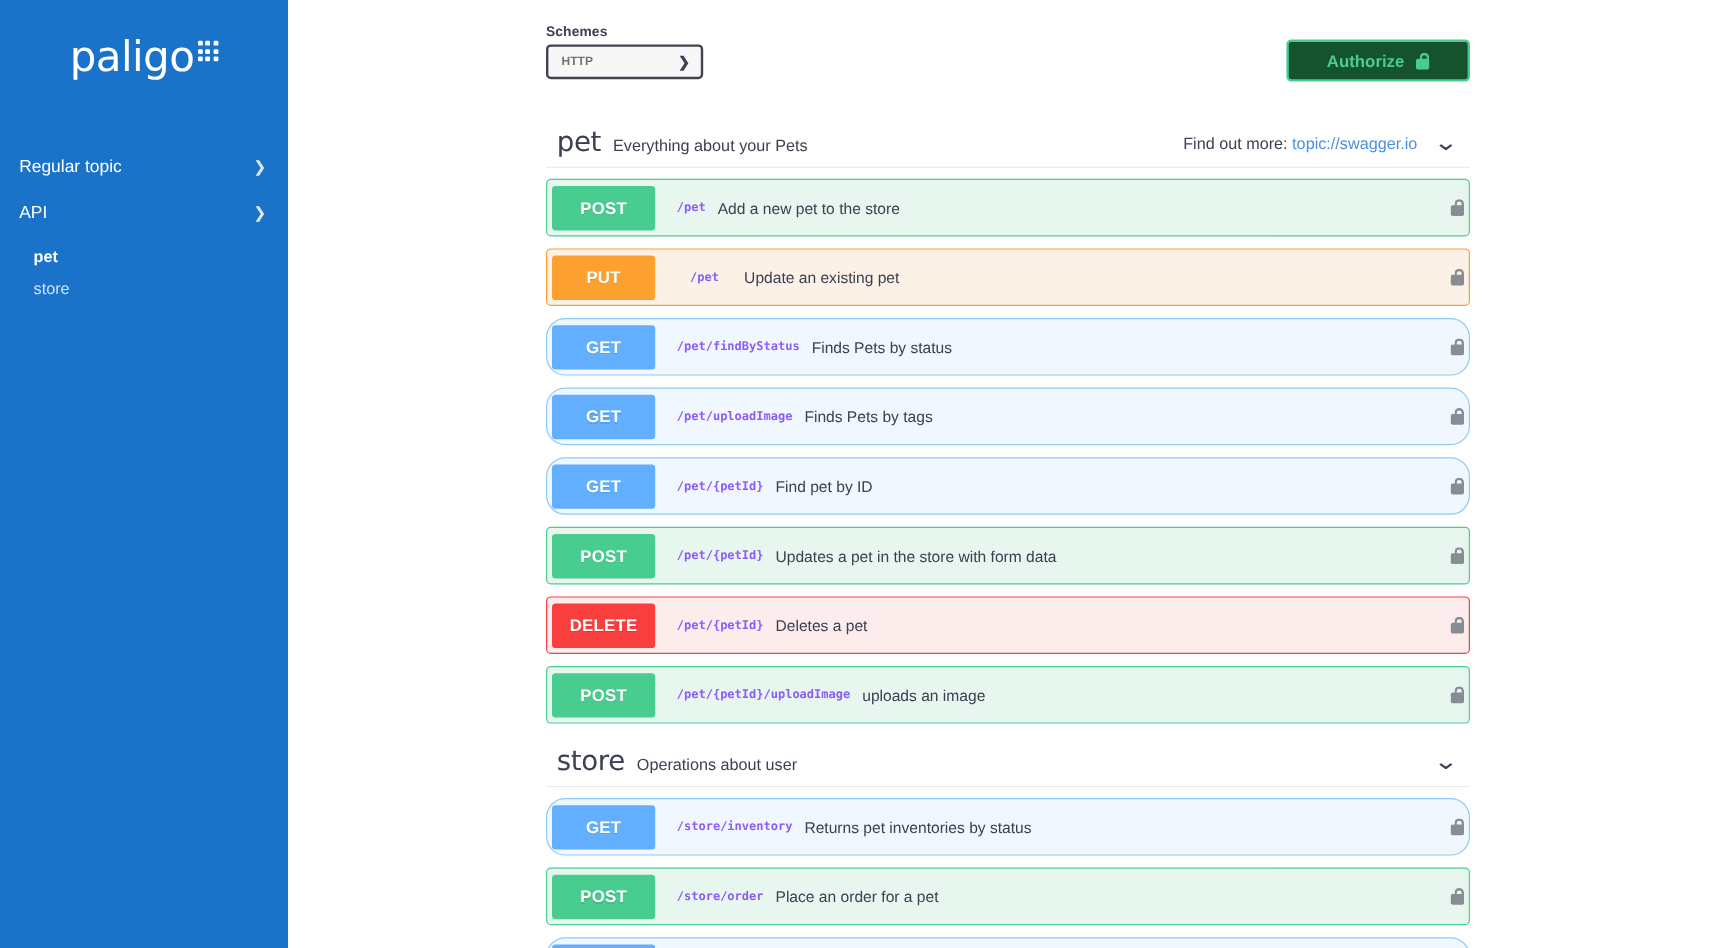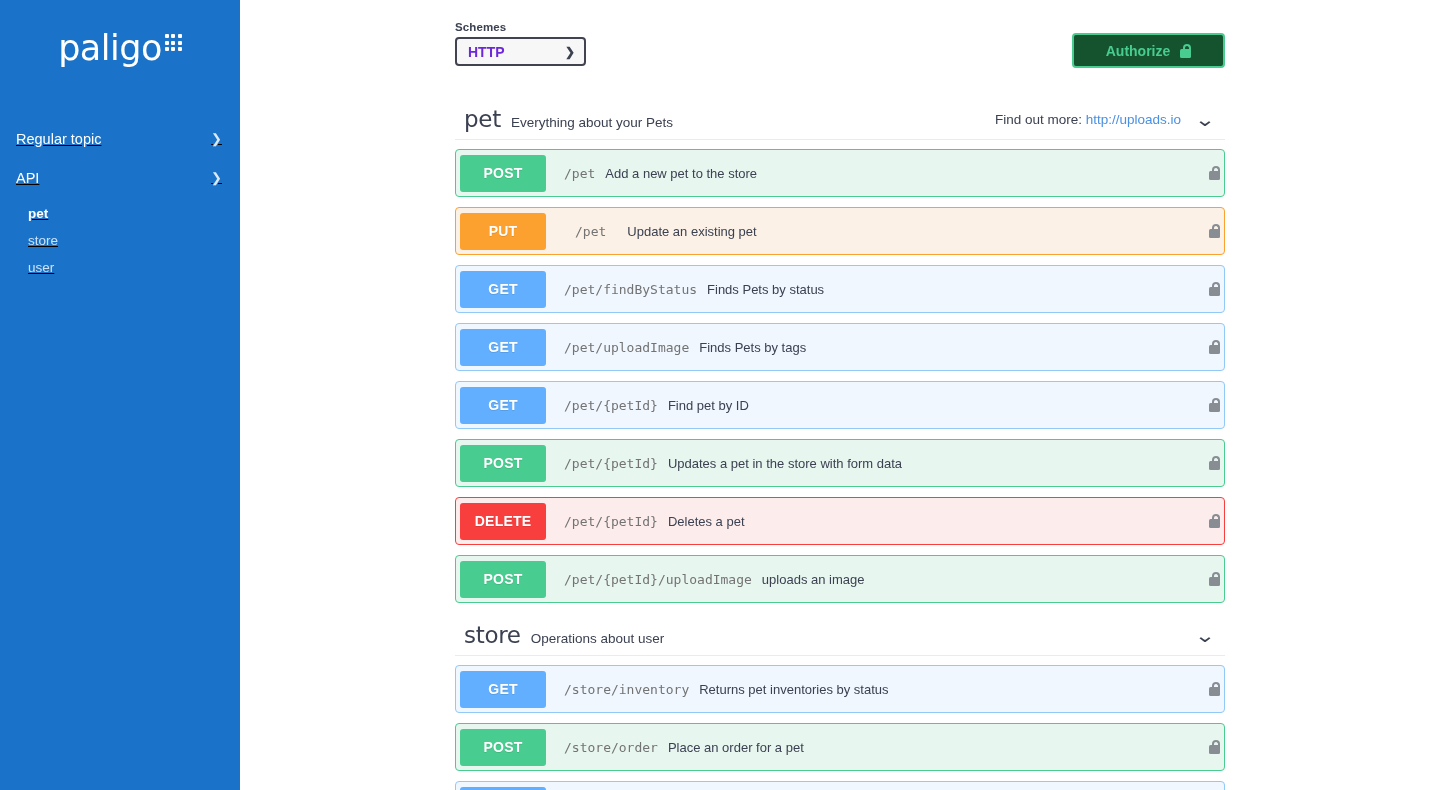--- a/index.html
+++ b/index.html
@@ -58,21 +58,21 @@
     background: transparent;
     border: none;
     outline: none;
     color: #ffffff;
     font-size: 14.5px;
     font-family: "Liberation Sans", sans-serif;
     width: 100%;
   }
   .search-box input::placeholder { color: #e3eefa; opacity: 1; }
 
-  .nav { padding-top: 22px; text-decoration: underline; }
+  .nav { padding-top: 22px; }
   .nav-item {
     height: 39px;
     display: flex;
     align-items: center;
     padding: 0 18px 0 16px;
     color: #ffffff;
     font-size: 14.5px;
     cursor: pointer;
     justify-content: space-between;
   }
@@ -125,23 +125,23 @@
     border: 2px solid #41444e;
     border-radius: 4px;
     background: #f7f7f7;
     display: flex;
     align-items: center;
     justify-content: space-between;
     padding: 0 9px 0 11px;
     cursor: pointer;
   }
   .scheme-select .val {
-    font-size: 14px;
+    font-size: 10px;
     font-weight: bold;
-    color: #6d28d9;
+    color: #737373;
   }
   .scheme-select .dd {
     font-size: 12px;
     color: #3b4151;
     font-weight: bold;
     line-height: 1;
   }
 
   .authorize-btn {
     width: 153px;
@@ -242,39 +242,39 @@
     justify-content: center;
     color: #ffffff;
     font-size: 14px;
     font-weight: bold;
     letter-spacing: 0.2px;
     text-shadow: 0 1px 0 rgba(0,0,0,0.10);
   }
   .path {
     margin-left: 18px;
     font-family: "DejaVu Sans Mono", monospace;
-    font-size: 13px;
-    font-weight: normal;
-    color: #737373;
+    font-size: 10px;
+    font-weight: bold;
+    color: #8b5cf6;
     white-space: nowrap;
   }
   .summary {
     margin-left: 10px;
     font-size: 13px;
     color: #3b4151;
     white-space: nowrap;
   }
   .op-row .lockwrap { margin-left: auto; display: flex; align-items: center; }
 
   
   .m-post { background: #e8f6f0; border-color: #49cc90; }
   .m-post .badge { background: #49cc90; }
   .m-put  { background: #fbf1e6; border-color: #fca130; gap: 11px; }
   .m-put  .badge { background: #fca130; }
-  .m-get  { background: #f0f7ff; border-color: #91c9f7; }
+  .m-get  { background: #f0f7ff; border-color: #91c9f7; border-radius: 16px; }
   .m-get  .badge { background: #61affe; }
   .m-delete { background: #fdecec; border-color: #f93e3e; }
   .m-delete .badge { background: #f93e3e; }
 </style>
 </head>
 <body>
 
 <div class="app">
 
   <aside class="sidebar">
@@ -305,23 +305,20 @@
         <span>API</span>
         <span class="chev">❯</span>
       </div>
       <div class="sub-list">
         <div class="sub-item active">
           <span>pet</span>
         </div>
         <div class="sub-item">
           <span>store</span>
         </div>
-        <div class="sub-item">
-          <span>user</span>
-        </div>
       </div>
     </nav>
   </aside>
 
   <main class="main">
 
     <div class="topbar">
       <div>
         <div class="schemes-label">Schemes</div>
         <div class="scheme-select">
@@ -340,21 +337,21 @@
 
     <section class="tag-section" style="margin-top:31px;">
       <div class="tag-head">
         <div class="tag-left">
           <span class="tag-name">pet</span>
           <span class="tag-desc">Everything about your Pets</span>
         </div>
         <div class="tag-right">
           <span class="find-out">
             <span>Find out more:</span>
-            <a href="#">http://uploads.io</a>
+            <a href="#">topic://swagger.io</a>
           </span>
           <span class="big-chev">⌄</span>
         </div>
       </div>
       <div class="op-list">
 
         <div class="op-row m-post">
           <span class="badge">POST</span>
           <span class="path">/pet</span>
           <span class="summary">Add a new pet to the store</span>

